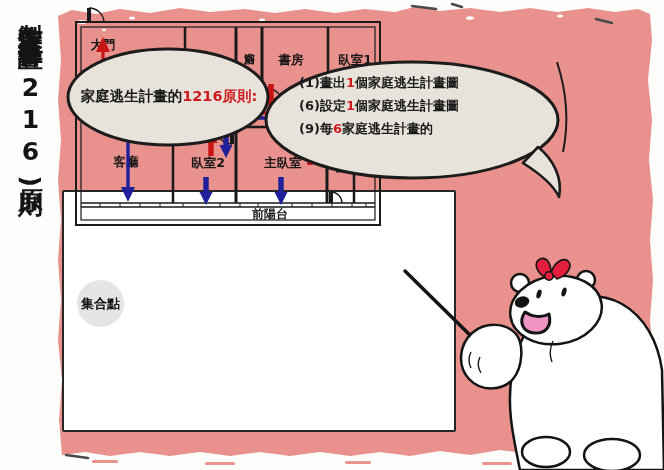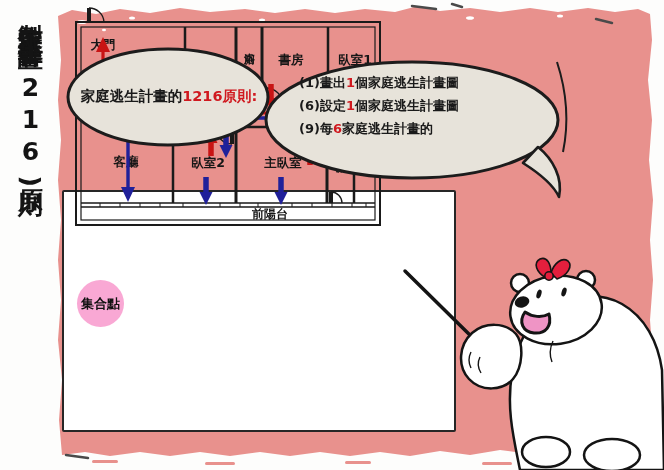--- a/index.html
+++ b/index.html
@@ -181,21 +181,21 @@
         <polygon points="321,141 314.5,128 327.5,128" stroke="none"></polygon>
       <path d="M226,131 V146" stroke-width="5.5"></path>
         <polygon points="226,158 219.5,145 232.5,145" stroke="none"></polygon>
       <path d="M206,177 V193" stroke-width="5.5"></path>
         <polygon points="206,205 199.5,192 212.5,192" stroke="none"></polygon>
       <path d="M281,177 V193" stroke-width="5.5"></path>
         <polygon points="281,205 274.5,192 287.5,192" stroke="none"></polygon>
     </g>
   </svg>
 
-  <div class="assembly" style="background:#f9a8d4">
+  <div class="assembly" style="background:#e5e5e5">
     <span>集合點</span>
   </div>
 
   <svg class="bear-svg" width="664" height="470" viewBox="0 0 664 470">
     <path d="M405,271 L478,343" stroke="#141414" stroke-width="3.5" stroke-linecap="round"></path>
 
     <path d="M520,470 C514,440 506,408 512,374 C517,344 528,321 548,308
              C570,294 600,292 622,304 C645,317 658,342 662,370 L664,470 Z" fill="#ffffff" stroke="#141414" stroke-width="2.5"></path>
 
     <g fill="#ffffff" stroke="#141414" stroke-width="2.5">

